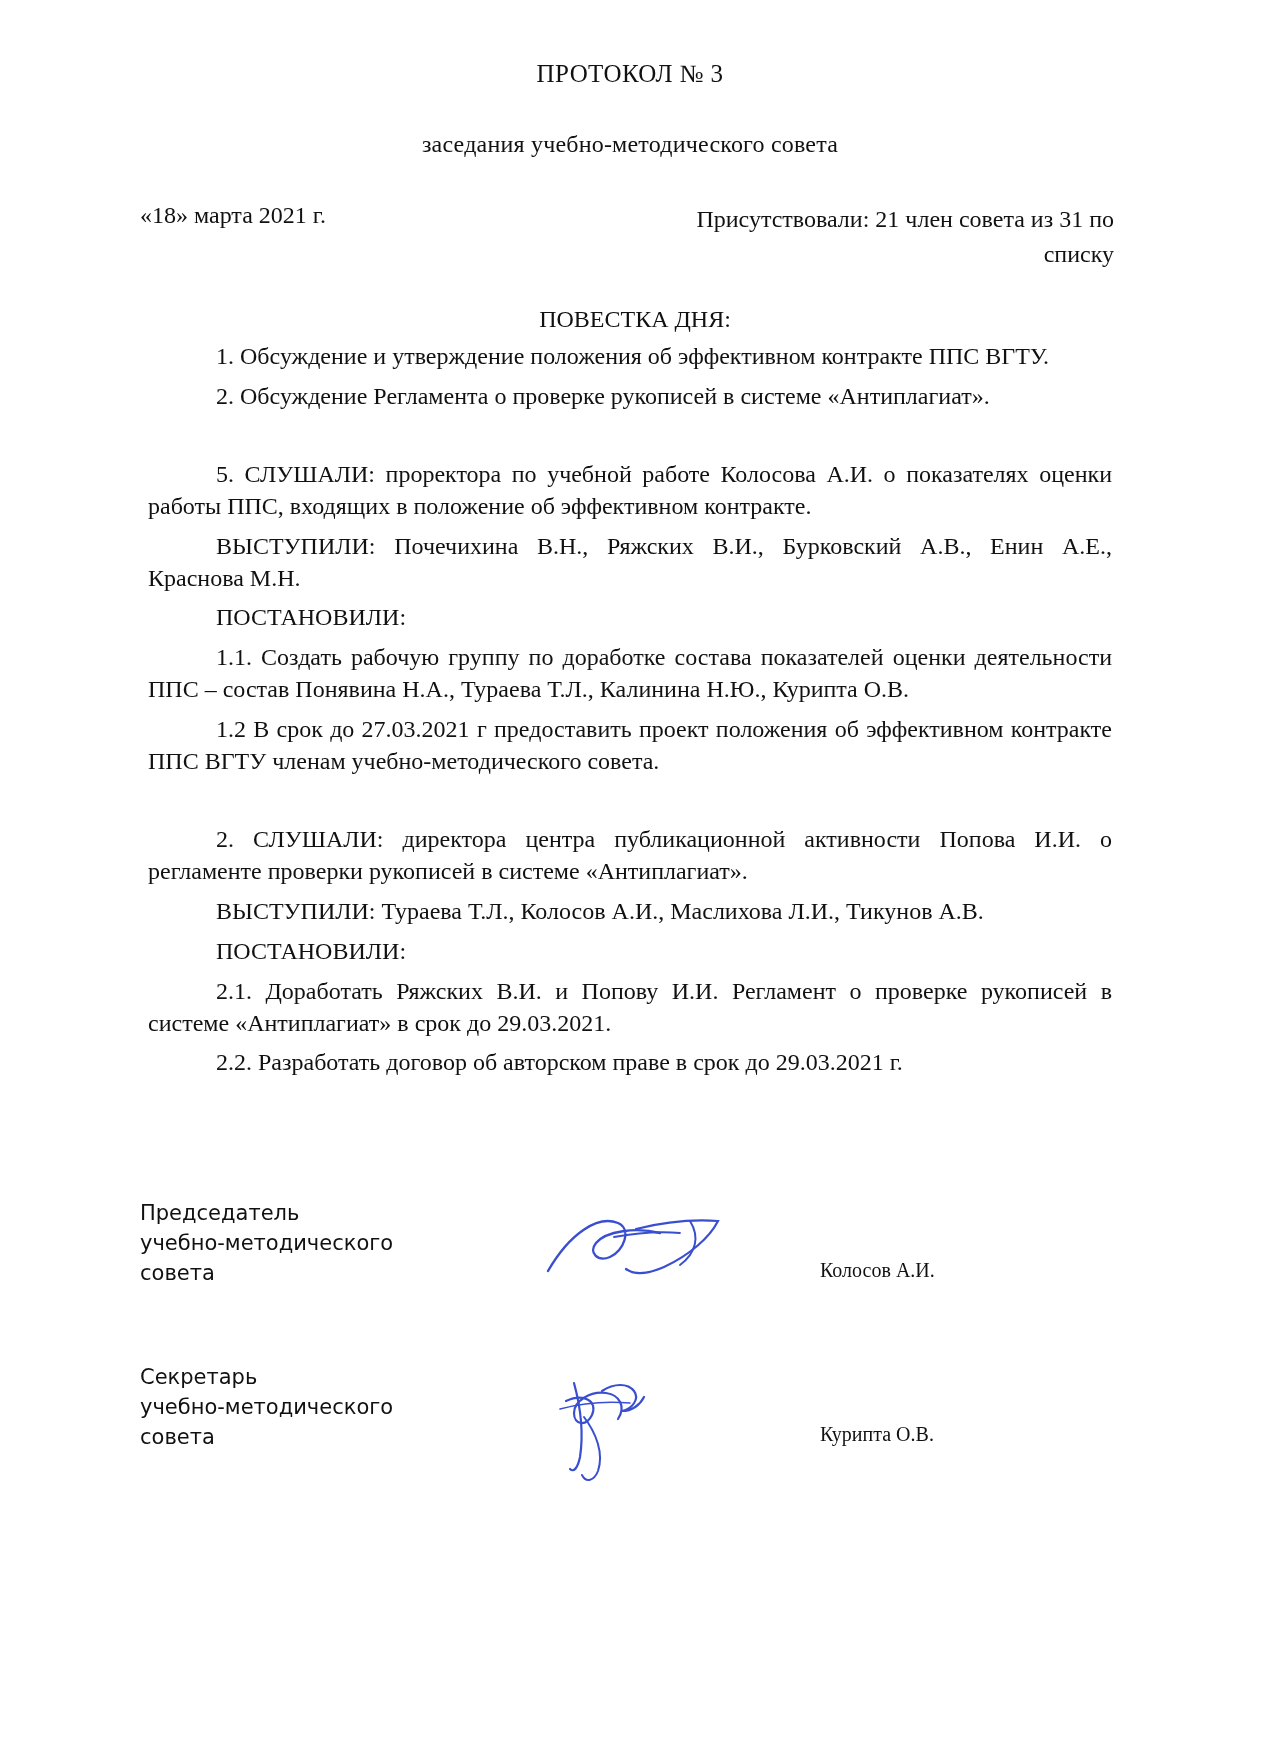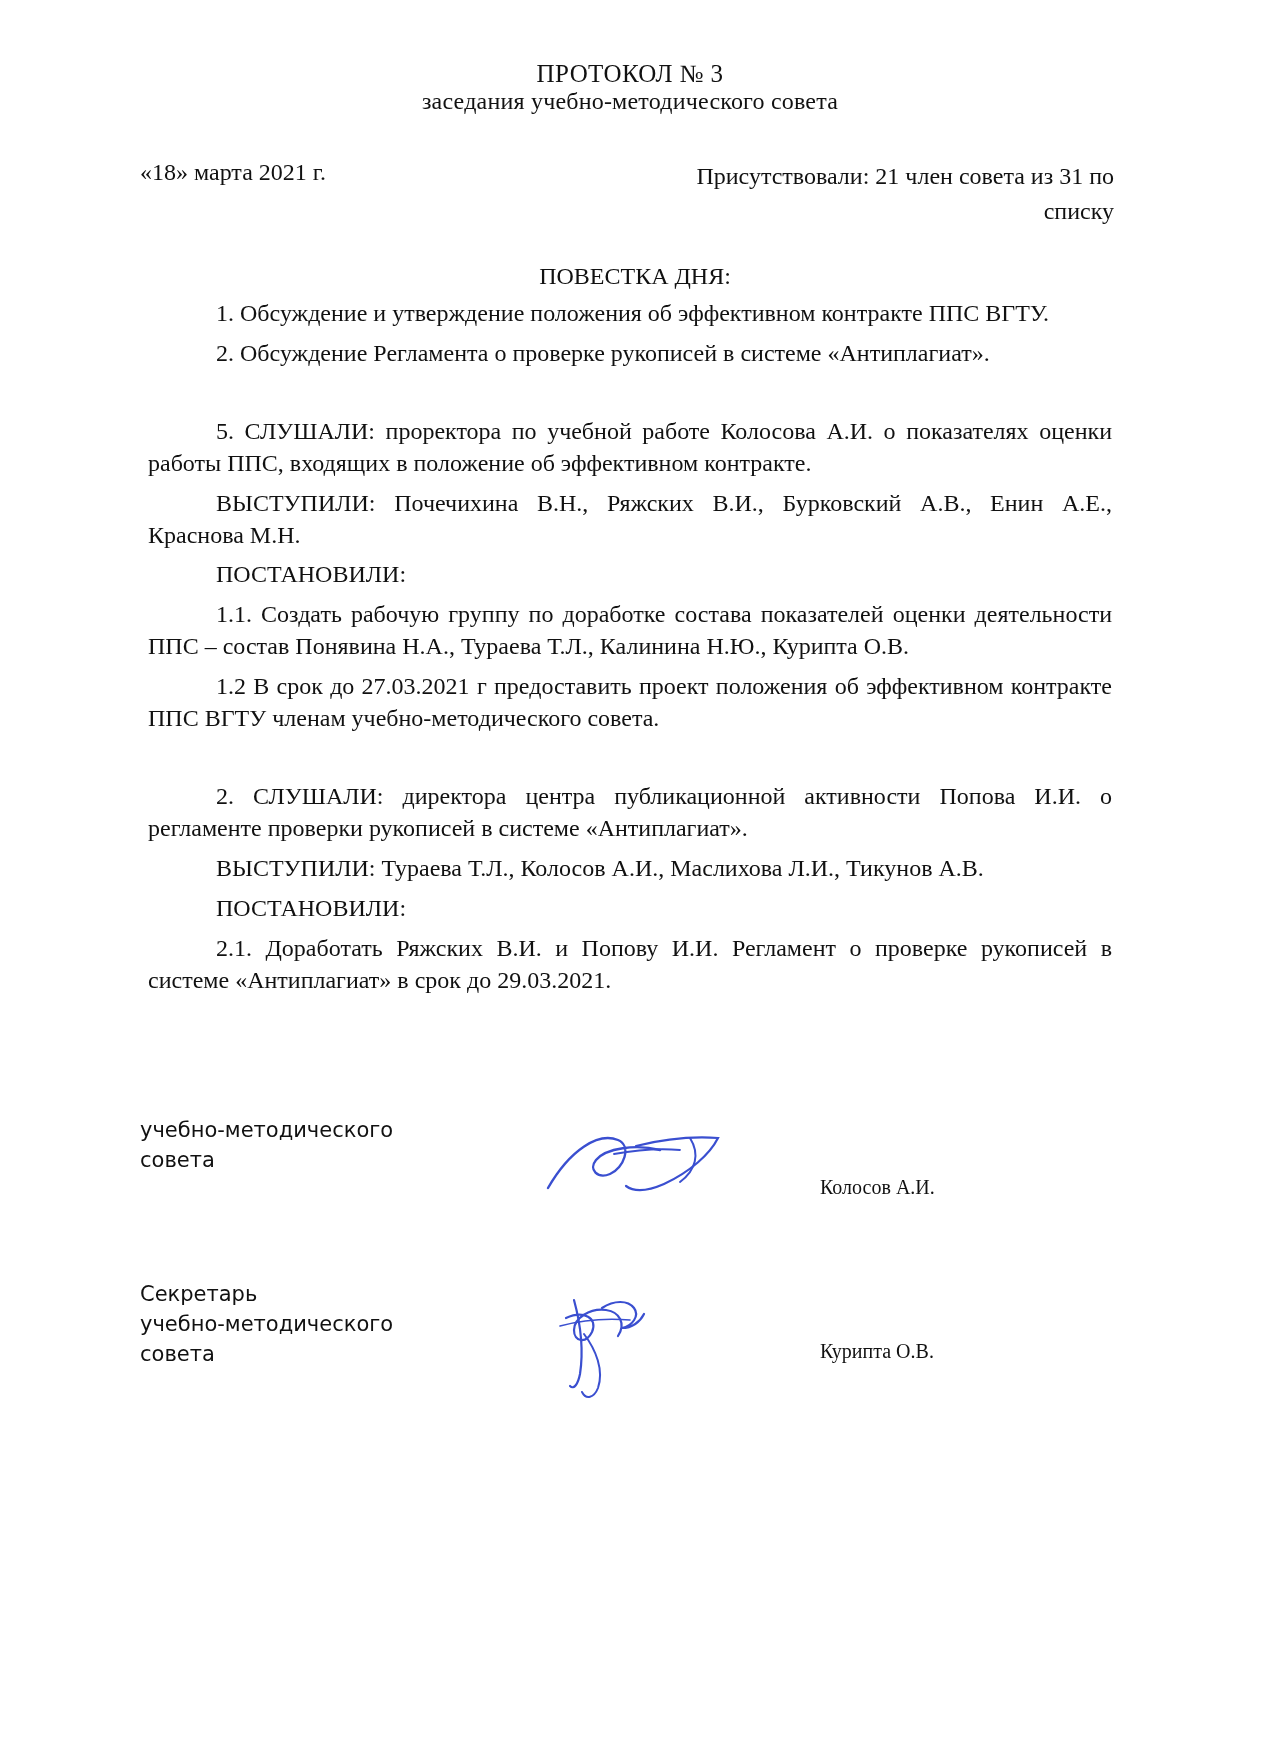--- a/index.html
+++ b/index.html
@@ -24,20 +24,21 @@
   }
   .doc-title {
     text-align: center;
     font-size: 25px;
     margin-top: 60px;
     letter-spacing: 0.4px;
   }
   .doc-subtitle {
     text-align: center;
     font-size: 24px;
+    margin-top: 43px;
     letter-spacing: 0.2px;
   }
   .meta-row {
     position: relative;
     margin-top: 44px;
     height: 76px;
     font-size: 24px;
   }
   .meta-date {
     position: absolute;
@@ -137,25 +138,27 @@
     <p class="para nojust">ПОСТАНОВИЛИ:</p>
     <p class="para">1.1. Создать рабочую группу по доработке состава показателей оценки деятельности ППС – состав Понявина Н.А., Тураева Т.Л., Калинина Н.Ю., Курипта О.В.</p>
     <p class="para">1.2 В срок до 27.03.2021 г предоставить проект положения об эффективном контракте ППС ВГТУ членам учебно-методического совета.</p>
 
     <div class="gap-lg"></div>
 
     <p class="para">2. СЛУШАЛИ: директора центра публикационной активности Попова И.И. о регламенте проверки рукописей в системе «Антиплагиат».</p>
     <p class="para nojust">ВЫСТУПИЛИ: Тураева Т.Л., Колосов А.И., Маслихова Л.И., Тикунов А.В.</p>
     <p class="para nojust">ПОСТАНОВИЛИ:</p>
     <p class="para">2.1. Доработать Ряжских В.И. и Попову И.И. Регламент о проверке рукописей в системе «Антиплагиат» в срок до 29.03.2021.</p>
+    <p class="para nojust">2.2. Разработать договор об авторском праве в срок до 29.03.2021 г.</p>
 
     <div class="signatures">
 
       <div class="sig-block">
         <div class="sig-role">
+          <div>Председатель</div>
           <div>учебно-методического</div>
           <div>совета</div>
         </div>
         <div class="sig-mark">
           <svg width="240" height="130" viewBox="0 0 240 130" fill="none">
             <path d="M8 78 C30 40 58 22 78 30 C92 36 84 58 70 64 C58 69 48 60 56 50 C66 38 96 34 120 40" stroke="#3a4fd0" stroke-width="2.4" stroke-linecap="round"></path>
             <path d="M96 36 C120 30 150 26 178 28 C170 44 150 62 124 74 C108 81 94 82 86 76" stroke="#3a4fd0" stroke-width="2.2" stroke-linecap="round"></path>
             <path d="M74 44 C96 40 118 38 140 40" stroke="#3a4fd0" stroke-width="1.8" stroke-linecap="round"></path>
             <path d="M150 28 C160 44 156 60 140 72" stroke="#3a4fd0" stroke-width="2" stroke-linecap="round"></path>
           </svg>

